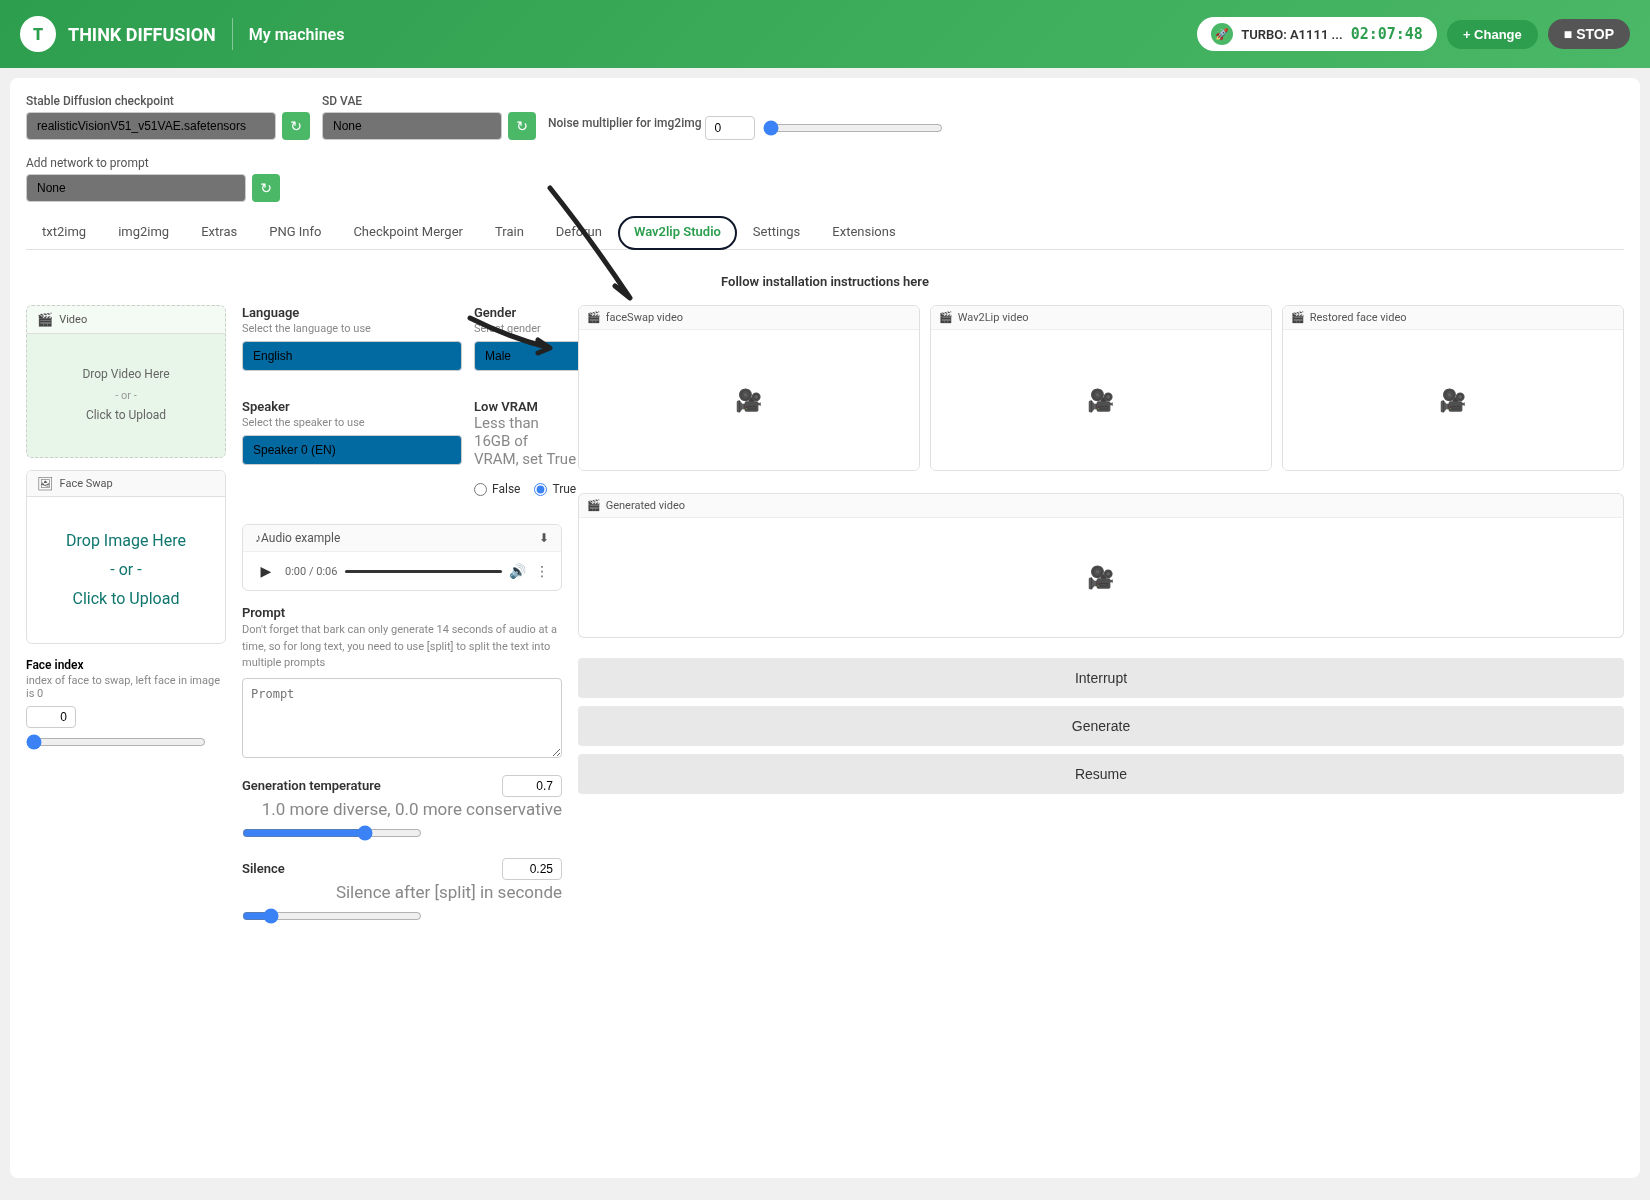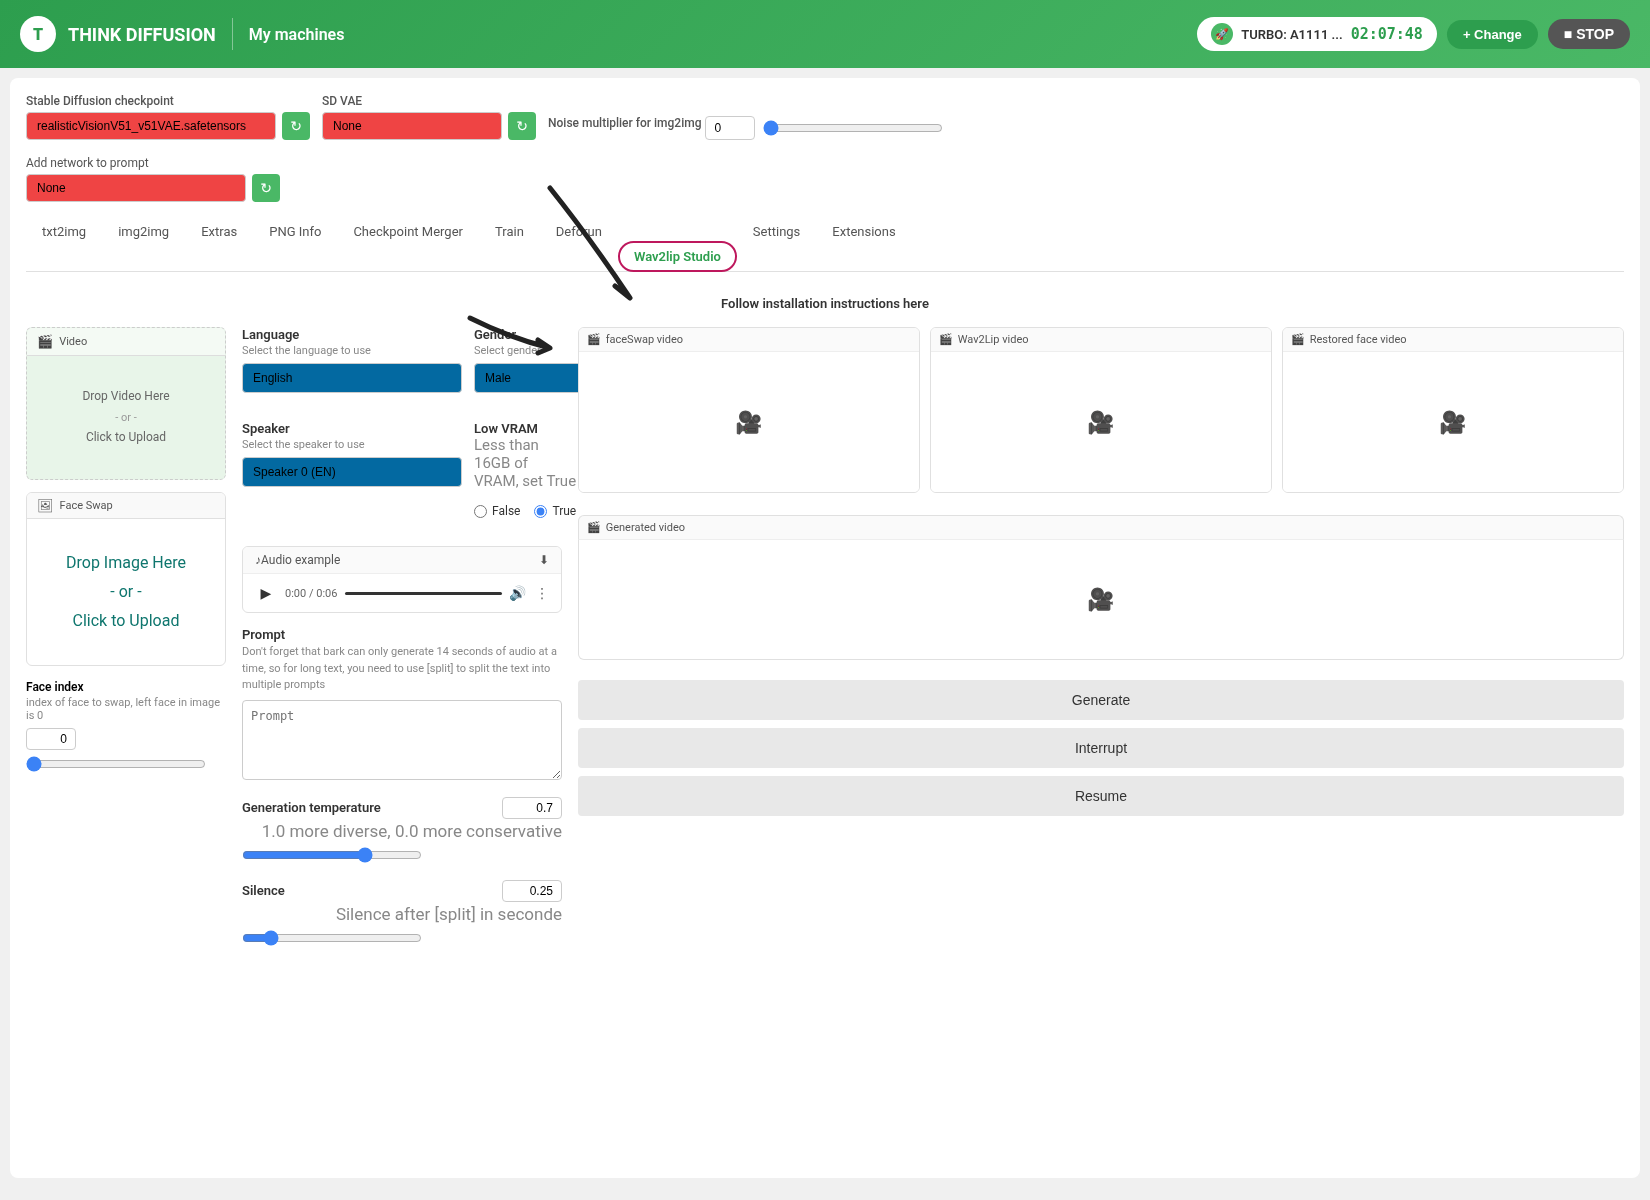--- a/index.html
+++ b/index.html
@@ -19,31 +19,31 @@
     .btn-stop { background: #555; color: white; border: none; border-radius: 20px; padding: 7px 16px; cursor: pointer; font-size: 14px; font-weight: 600; display: flex; align-items: center; gap: 5px; }
 
     
     .main { background: white; margin: 10px; border-radius: 8px; padding: 16px; min-height: 1100px; position: relative; }
 
     
     .top-controls { display: flex; align-items: flex-end; gap: 12px; margin-bottom: 16px; flex-wrap: wrap; }
     .control-group { display: flex; flex-direction: column; gap: 4px; }
     .control-label { font-size: 12px; color: #555; font-weight: 500; }
     .select-wrap { position: relative; display: flex; align-items: center; gap: 6px; }
-    select { border: 1px solid #ccc; border-radius: 4px; padding: 6px 28px 6px 10px; font-size: 12px; appearance: none; background: #ef4444; cursor: pointer; min-width: 220px; }
+    select { border: 1px solid #ccc; border-radius: 4px; padding: 6px 28px 6px 10px; font-size: 12px; appearance: none; background: #737373; cursor: pointer; min-width: 220px; }
     .select-icon { width: 28px; height: 28px; background: #4ab866; border-radius: 4px; display: flex; align-items: center; justify-content: center; color: white; font-size: 14px; cursor: pointer; flex-shrink: 0; }
     .noise-group { display: flex; flex-direction: row; gap: 4px; }
     .noise-row { display: flex; align-items: center; gap: 8px; }
     .noise-val { border: 1px solid #ccc; border-radius: 4px; padding: 4px 8px; font-size: 12px; width: 50px; }
     input[type=range] { width: 180px; accent-color: #3b82f6; }
 
     
     .tabs { display: flex; gap: 0; border-bottom: 1px solid #e0e0e0; margin-bottom: 16px; }
     .tab { padding: 8px 16px; font-size: 13px; cursor: pointer; color: #555; border-bottom: 2px solid transparent; white-space: nowrap; }
-    .tab.highlighted { border: 2px solid #be185d; border-radius: 20px; color: #2d9e4e; font-weight: 600; padding: 6px 14px; margin-bottom: -1px; margin-top: 25px; }
+    .tab.highlighted { border: 2px solid #0f172a; border-radius: 20px; color: #2d9e4e; font-weight: 600; padding: 6px 14px; margin-bottom: -1px; }
 
     
     .content { display: flex; gap: 16px; }
 
     
     .left-panel { width: 200px; flex-shrink: 0; }
     .upload-box { border: 1.5px dashed #ccc; border-radius: 6px; background: #e8f5e9; overflow: hidden; }
     .upload-box-header { display: flex; align-items: center; gap: 6px; padding: 6px 10px; font-size: 11px; color: #555; border-bottom: 1px solid #ddd; background: rgba(255,255,255,0.5); }
     .upload-box-body { padding: 30px 16px; text-align: center; color: #666; font-size: 12px; line-height: 1.8; cursor: pointer; }
     .upload-box-body .or { color: #999; font-size: 11px; }
@@ -347,22 +347,22 @@
         <div class="generated-header">
           <span>🎬</span>
           <span>Generated video</span>
         </div>
         <div class="generated-body">
           <span>🎥</span>
         </div>
       </div>
 
       <div class="action-buttons">
+        <button class="btn-generate">Interrupt</button>
         <button class="btn-generate">Generate</button>
-        <button class="btn-generate">Interrupt</button>
         <button class="btn-generate">Resume</button>
       </div>
     </div>
 
   </div>
 
   <div style="position:absolute; top:100px; left:380px; pointer-events:none; z-index:10;">
     <svg width="320" height="180" viewBox="0 0 320 180">
 
       <path d="M 160 10 Q 200 60 240 120 L 230 110 M 240 120 L 225 108" stroke="#222" stroke-width="5" fill="none" stroke-linecap="round"></path>

